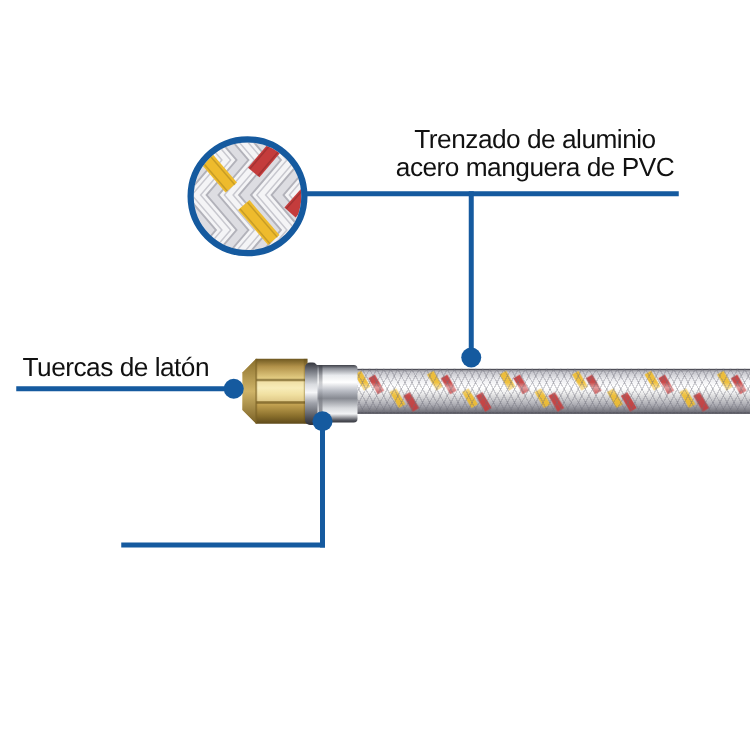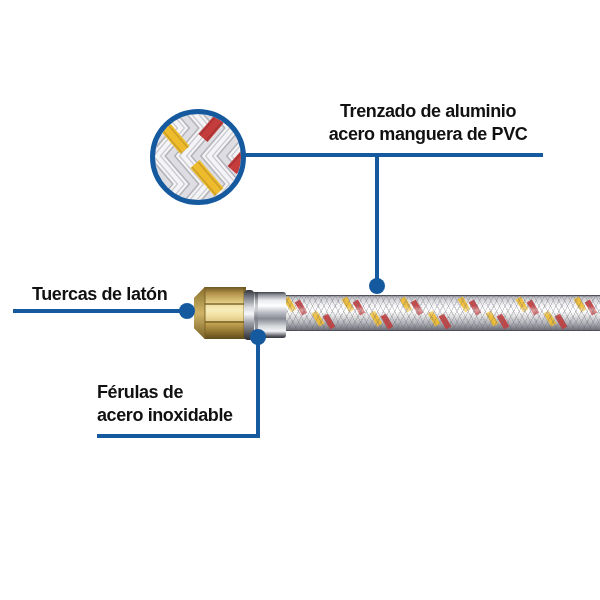--- a/index.html
+++ b/index.html
@@ -6,25 +6,25 @@
   .canvas{
     position:relative;width:600px;height:600px;overflow:hidden;
     background:var(--background,#ffffff);
     font-family:"Liberation Sans",sans-serif;
   }
   
   .cline{position:absolute;background:var(--callout-blue,#155a9f);z-index:5;}
   .cdot{position:absolute;width:16px;height:16px;border-radius:50%;
         background:var(--callout-blue,#155a9f);z-index:6;}
   
-  .label{position:absolute;font-weight:bold;color:var(--text,#111111);
-         font-size:18px;line-height:23px;letter-spacing:-0.4px;z-index:5;}
+  .label{position:absolute;font-weight:normal;color:var(--text,#111111);
+         font-size:21px;line-height:23px;letter-spacing:-0.4px;z-index:5;}
   .label span{display:block;}
   .label-braid{left:312px;top:100px;width:232px;text-align:center;}
-  .label-nut{left:32px;top:283px;}
+  .label-nut{left:18px;top:283px;}
   .label-ferrule{left:97px;top:381px;}
   
   .l-braid-h{left:245px;top:153px;width:298px;height:4px;}
   .l-braid-v{left:375px;top:153px;width:4px;height:128px;}
   .d-braid{left:369px;top:278px;}
   .l-nut{left:13px;top:309px;width:167px;height:4px;}
   .d-nut{left:179px;top:303px;}
   .d-ferrule{left:250px;top:329px;}
   .l-ferrule-v{left:256px;top:343px;width:4px;height:95px;}
   .l-ferrule-h{left:97px;top:434px;width:163px;height:4px;}
@@ -131,24 +131,20 @@
 
   <div class="label label-nut">
     <span>Tuercas de latón</span>
   </div>
   <div class="cline l-nut"></div>
   <div class="cdot d-nut"></div>
 
   <div class="cdot d-ferrule"></div>
   <div class="cline l-ferrule-v"></div>
   <div class="cline l-ferrule-h"></div>
-  <div class="label label-ferrule">
-    <span>Férulas de</span>
-    <span>acero inoxidable</span>
-  </div>
 
   <div class="hose">
     <svg class="hose-dashes" width="320" height="36" aria-hidden="true">
       <defs>
         <pattern id="hd" width="58" height="36" patternUnits="userSpaceOnUse">
           <g style="fill:var(--accent-yellow,#eebb2d)">
             <rect x="7" y="2" width="6" height="15" transform="rotate(-30 10 9.5)"></rect>
             <rect x="35" y="16" width="6" height="15" transform="rotate(-30 38 23.5)"></rect>
           </g>
           <g style="fill:var(--accent-red,#c43c3c)">

